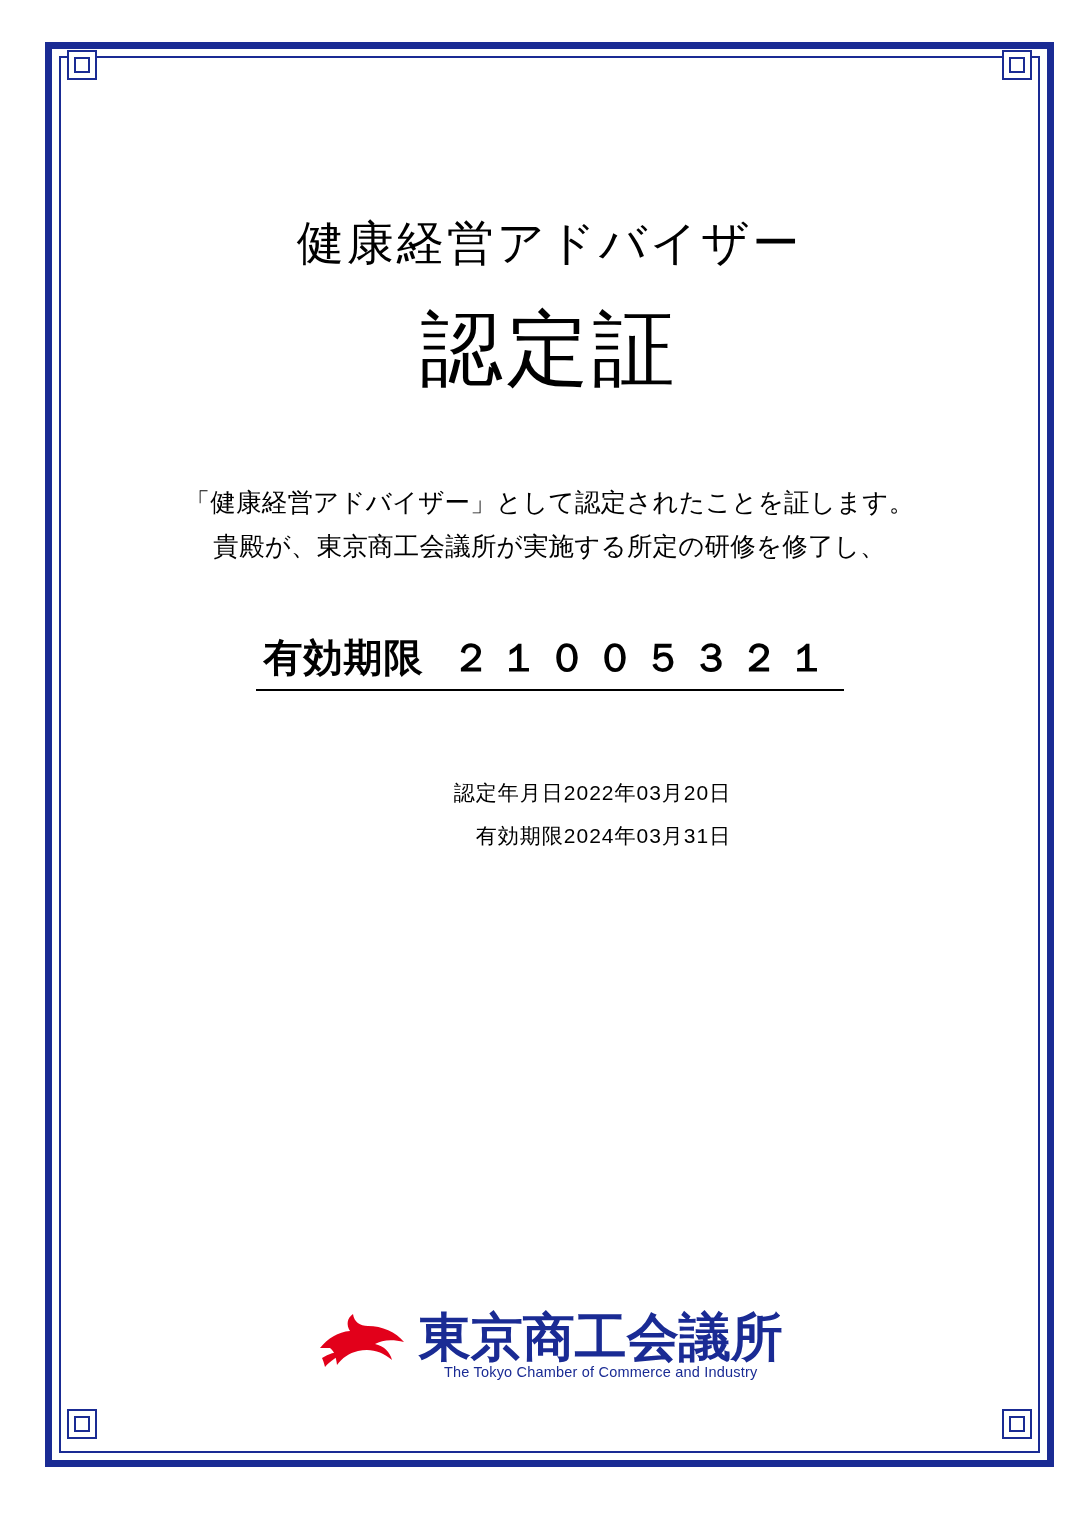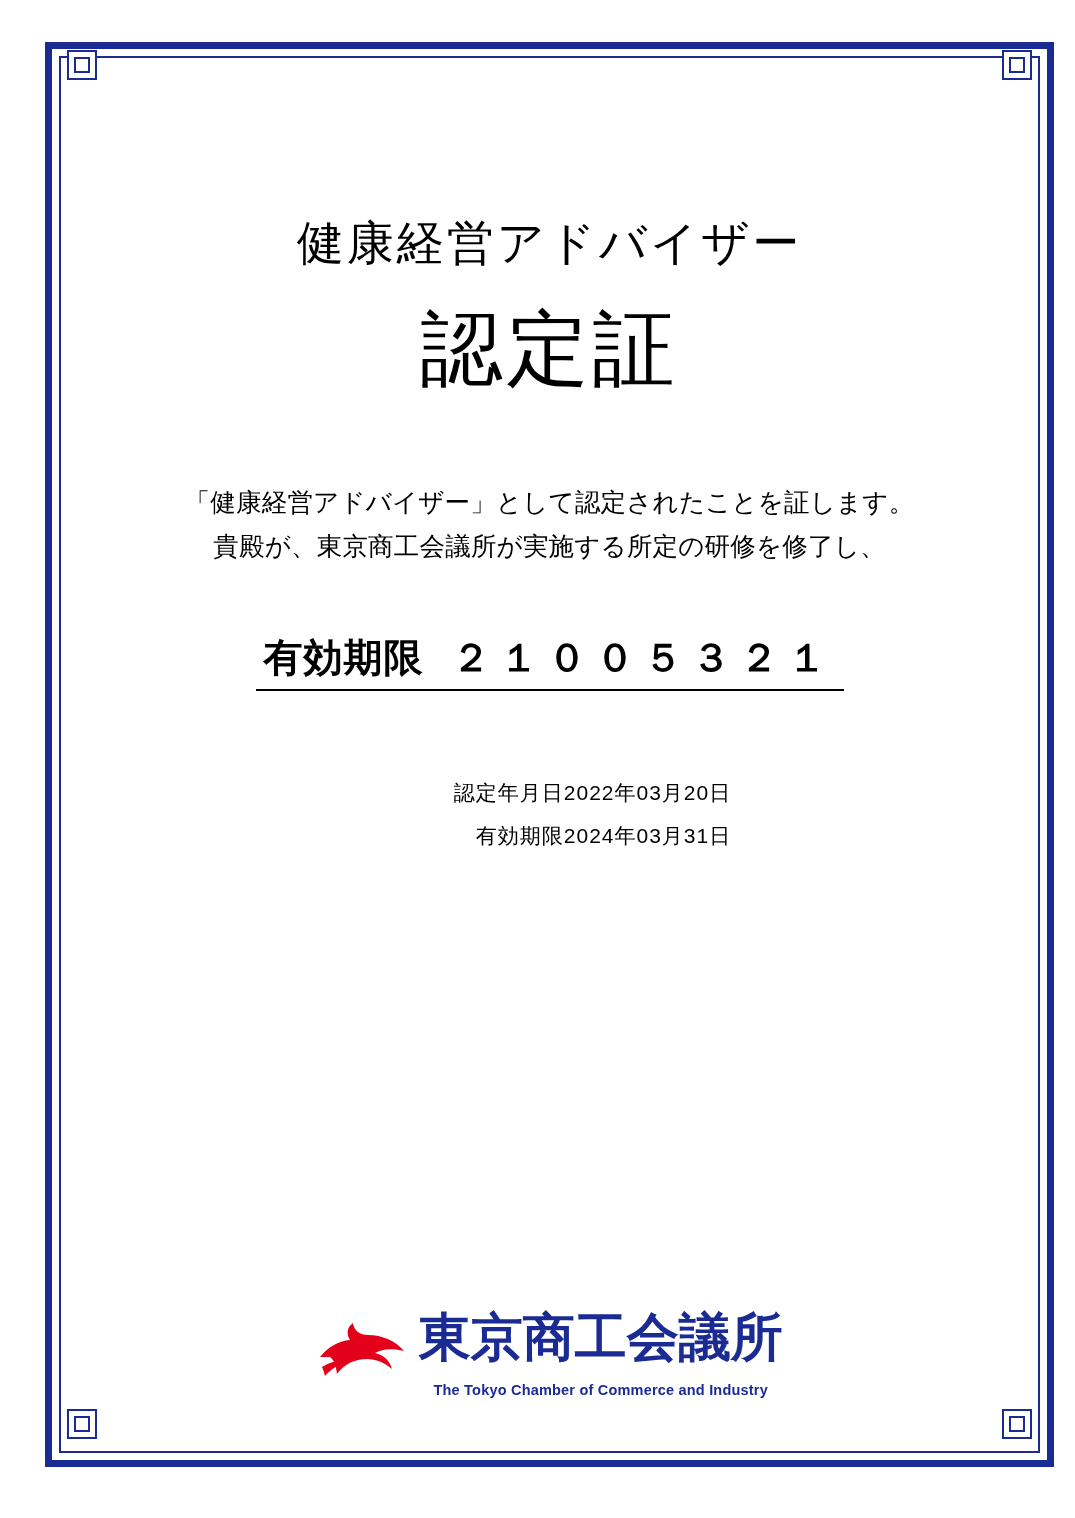--- a/index.html
+++ b/index.html
@@ -168,24 +168,24 @@
   }
   .logo-jp {
     font-size: 52px;
     font-weight: 700;
     color: #1a2b94;
     letter-spacing: 0px;
     line-height: 1.05;
   }
   .logo-en {
     font-size: 14.5px;
-    font-weight: 700;
+    font-weight: 400;
     color: #1a2b94;
     letter-spacing: 0.2px;
-    margin-top: 18px;
+    margin-top: 0;
     line-height: 1.1;
   }
 </style>
 </head>
 <body>
 
 <div class="certificate">
 
   <div class="frame-outer"></div>
   <div class="frame-inner"></div>

